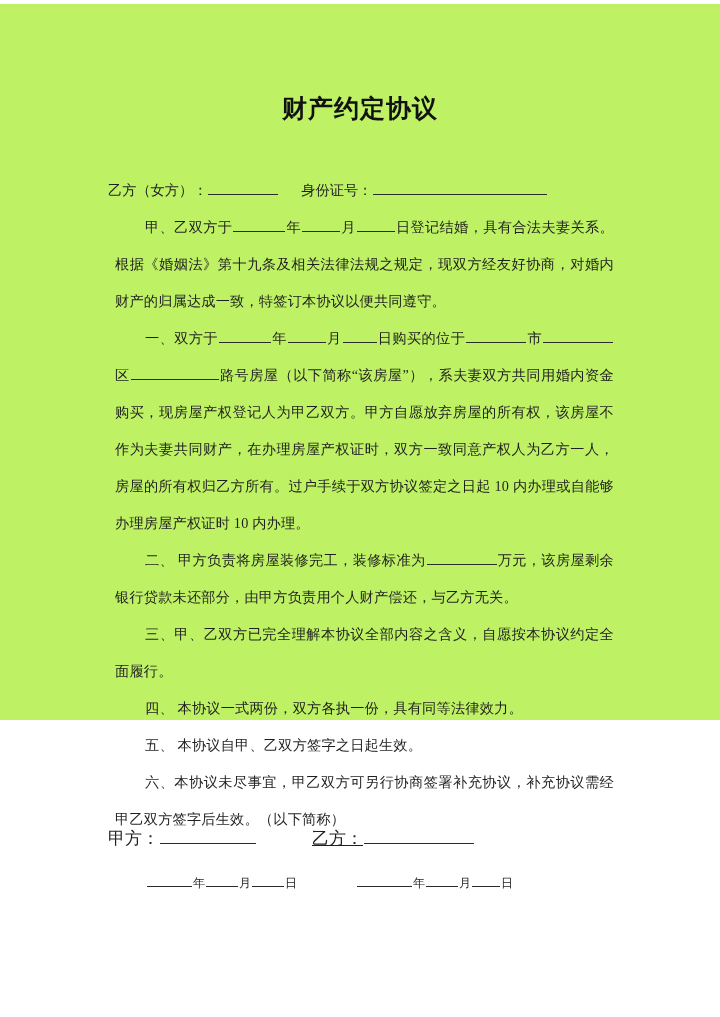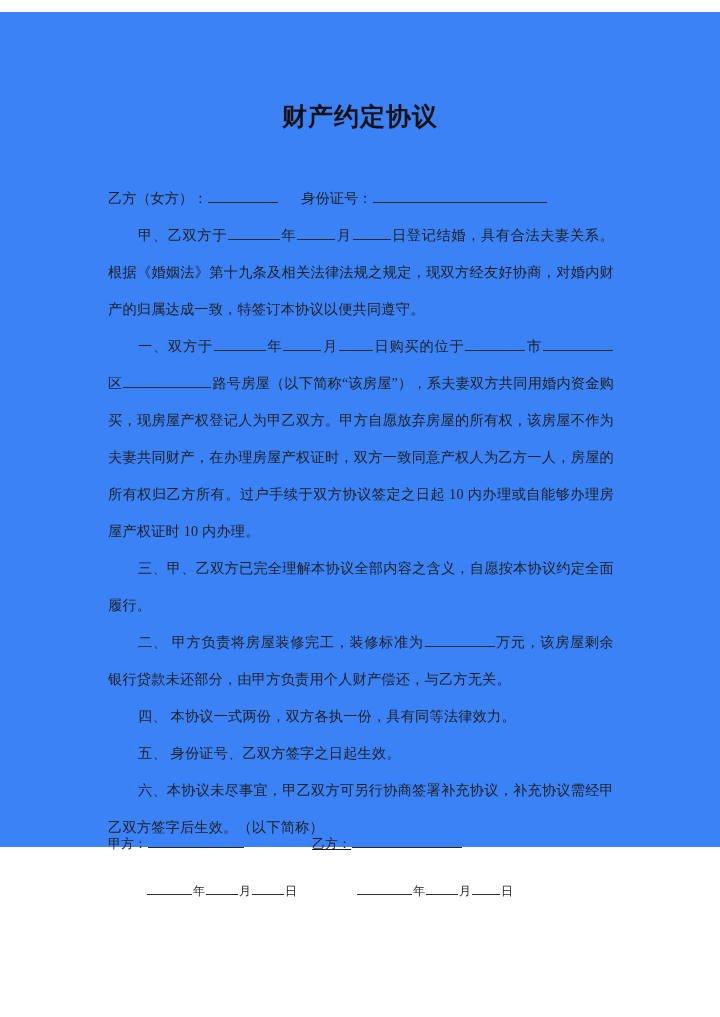--- a/index.html
+++ b/index.html
@@ -12,24 +12,24 @@
     width: 720px;
     height: 1017px;
     position: relative;
     font-family: "Liberation Serif", "DejaVu Serif", serif;
     color: #1a1a1a;
     overflow: hidden;
   }
   .page {
     position: absolute;
     left: 0;
-    top: 12px;
+    top: 4px;
     width: 720px;
-    height: 835px;
-    background: #3b82f6;
+    height: 716px;
+    background: #bef264;
   }
   .doc-title {
     position: absolute;
     left: 0;
     top: 88px;
     width: 720px;
     text-align: center;
     font-size: 25px;
     font-weight: bold;
     letter-spacing: 1px;
@@ -47,20 +47,21 @@
     line-height: 37px;
     color: #1f1f1f;
     text-align: justify;
     text-align-last: left;
     text-justify: inter-ideograph;
     letter-spacing: 0.2px;
     margin: 0;
   }
   .para.indent {
     text-indent: 30px;
+    margin-left: 7px;
   }
 
   .blank {
     display: inline-block;
     border-bottom: 1px solid #2b2b2b;
     vertical-align: baseline;
     height: 1.0em;
     margin: 0 1px;
   }
   .b-w45  { width: 45px; }
@@ -90,21 +91,21 @@
 
   .sign-block {
     position: absolute;
     left: 108px;
     top: 822px;
     width: 506px;
   }
   .sign-row {
     position: relative;
     height: 34px;
-    font-size: 13px;
+    font-size: 17px;
     white-space: nowrap;
     color: #1f1f1f;
   }
   .sign-col-a {
     position: absolute;
     left: 0;
     top: 0;
   }
   .sign-col-b {
     position: absolute;
@@ -142,27 +143,27 @@
 
 
     <div class="party-row">
       <span>乙方（女方）：</span><span class="blank b-w70"></span><span class="idcol"><span>身份证号：</span><span class="blank b-w174"></span></span>
     </div>
 
     <p class="para indent"><span>甲、乙双方于</span><span class="blank b-w52"></span><span>年</span><span class="blank b-w38"></span><span>月</span><span class="blank b-w38"></span><span>日登记结婚，具有合法夫妻关系。根据《婚姻法》第十九条及相关法律法规之规定，现双方经友好协商，对婚内财产的归属达成一致，特签订本协议以便共同遵守。</span></p>
 
     <p class="para indent"><span>一、</span><span>双方于</span><span class="blank b-w52"></span><span>年</span><span class="blank b-w38"></span><span>月</span><span class="blank b-w34"></span><span>日购买的位于</span><span class="blank b-w60"></span><span>市</span><span class="blank b-w70"></span><span>区</span><span class="blank b-w88"></span><span>路号房屋（以下简称“该房屋”），系夫妻双方共同用婚内资金购买，现房屋产权登记人为甲乙双方。甲方自愿放弃房屋的所有权，该房屋不作为夫妻共同财产，在办理房屋产权证时，双方一致同意产权人为乙方一人，房屋的所有权归乙方所有。过户手续于双方协议签定之日起 10 内办理或自能够办理房屋产权证时 10 内办理。</span></p>
 
+    <p class="para indent"><span>二、</span><span> 甲方负责将房屋装修完工，装修标准为</span><span class="blank b-w70"></span><span>万元，该房屋剩余银行贷款未还部分，由甲方负责用个人财产偿还，与乙方无关。</span></p>
+
     <p class="para indent"><span>三、</span><span>甲、乙双方已完全理解本协议全部内容之含义，自愿按本协议约定全面履行。</span></p>
-
-    <p class="para indent"><span>二、</span><span> 甲方负责将房屋装修完工，装修标准为</span><span class="blank b-w70"></span><span>万元，该房屋剩余银行贷款未还部分，由甲方负责用个人财产偿还，与乙方无关。</span></p>
 
     <p class="para indent"><span>四、</span><span> 本协议一式两份，双方各执一份，具有同等法律效力。</span></p>
 
-    <p class="para indent"><span>五、</span><span> 身份证号、乙双方签字之日起生效。</span></p>
+    <p class="para indent"><span>五、</span><span> 本协议自甲、乙双方签字之日起生效。</span></p>
 
     <p class="para indent"><span>六、</span><span>本协议未尽事宜，甲乙双方可另行协商签署补充协议，补充协议需经甲乙双方签字后生效。（以下简称）</span></p>
 
   </div>
 
   <div class="sign-block">
 
     <div class="sign-row">
       <span class="sign-col-a"><span>甲方：</span><span class="blank b-w96"></span></span>
       <span class="sign-col-b"><span>乙方：</span><span class="blank b-w110"></span></span>

